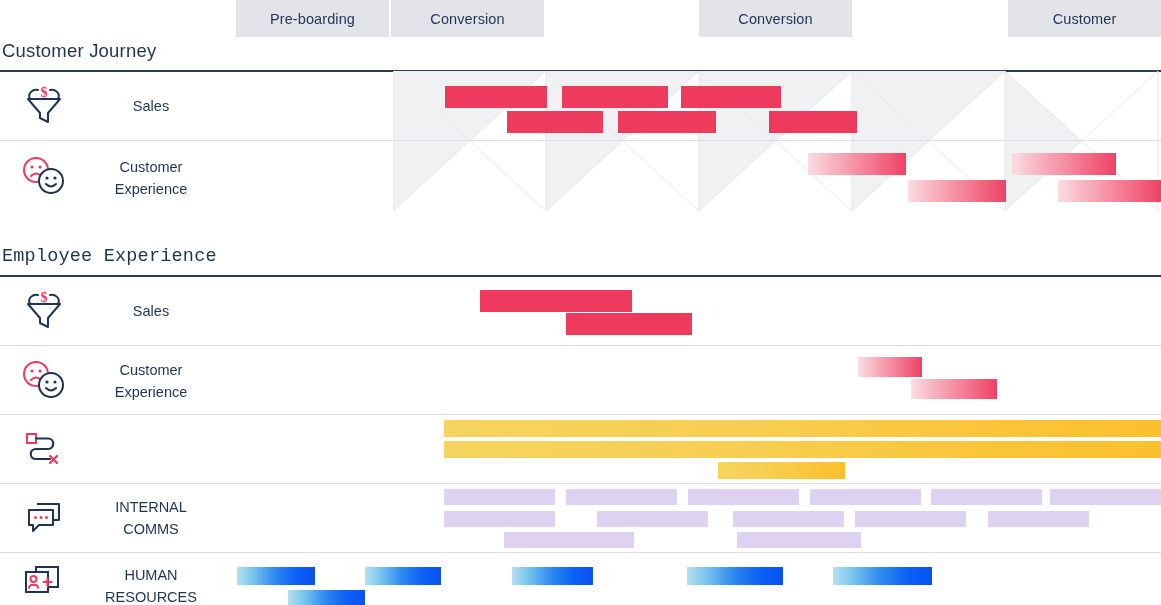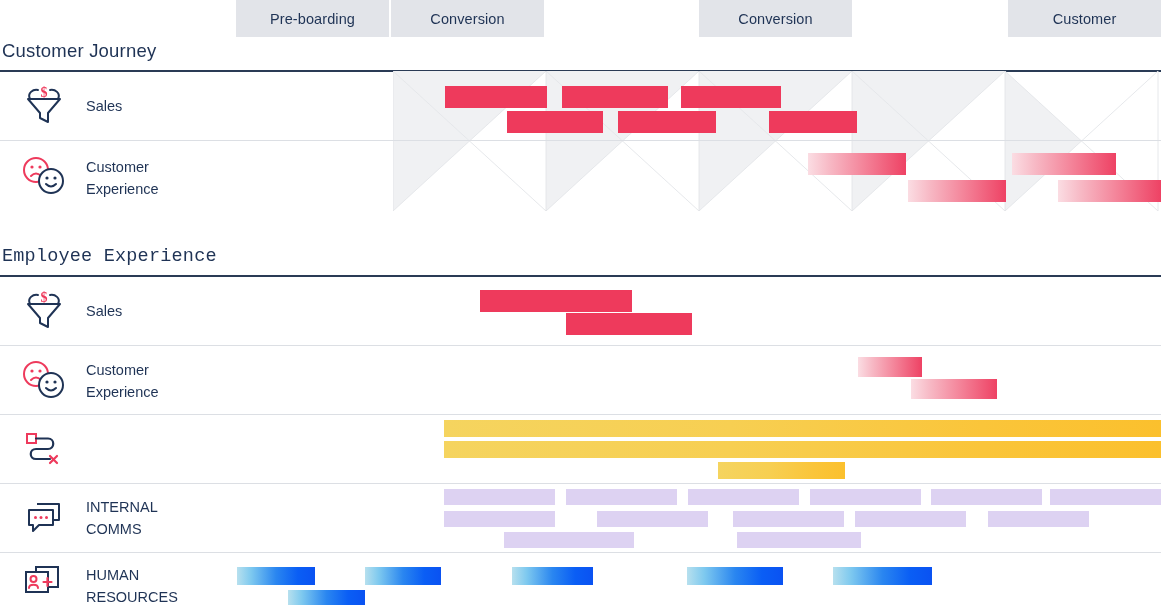--- a/index.html
+++ b/index.html
@@ -37,20 +37,21 @@
   
   .row{position:absolute;left:0;width:1161px;box-sizing:border-box;}
   .row-sep{position:absolute;left:0;width:1161px;height:1px;background:#dcdfe4;}
 
   .row-icon{
     position:absolute;left:18px;width:52px;
     display:flex;align-items:center;justify-content:center;
   }
   .row-label{
     position:absolute;left:86px;width:130px;
+    text-align:center;
     font-size:14.5px;line-height:22px;color:#1f3355;
   }
 
   
   .bgfield{position:absolute;overflow:hidden;}
   .bgfield svg{display:block;}
 
   
   .bar{position:absolute;height:22px;border-radius:0;}
   .bar.solid-red{background:#ee3a5c;}

